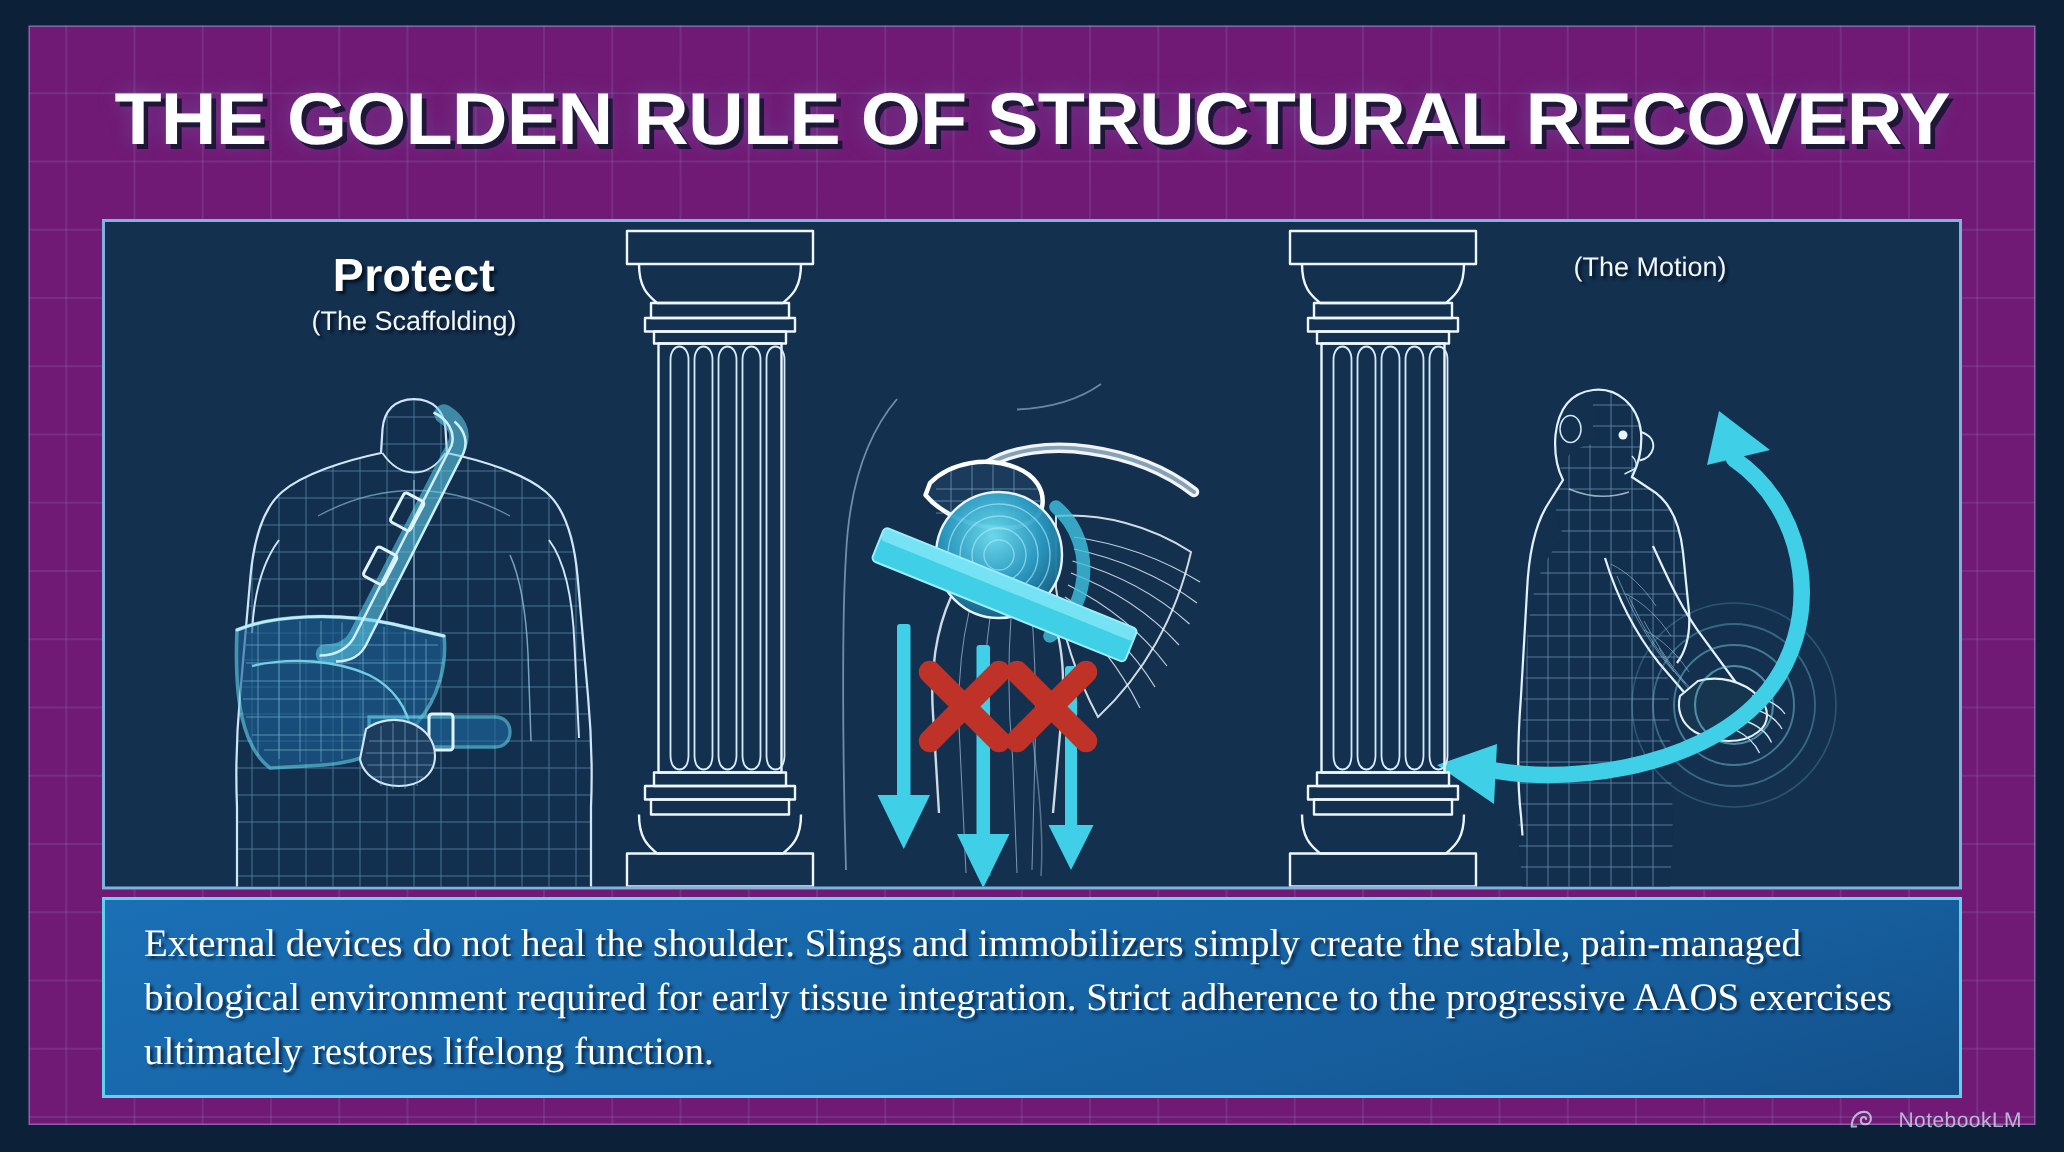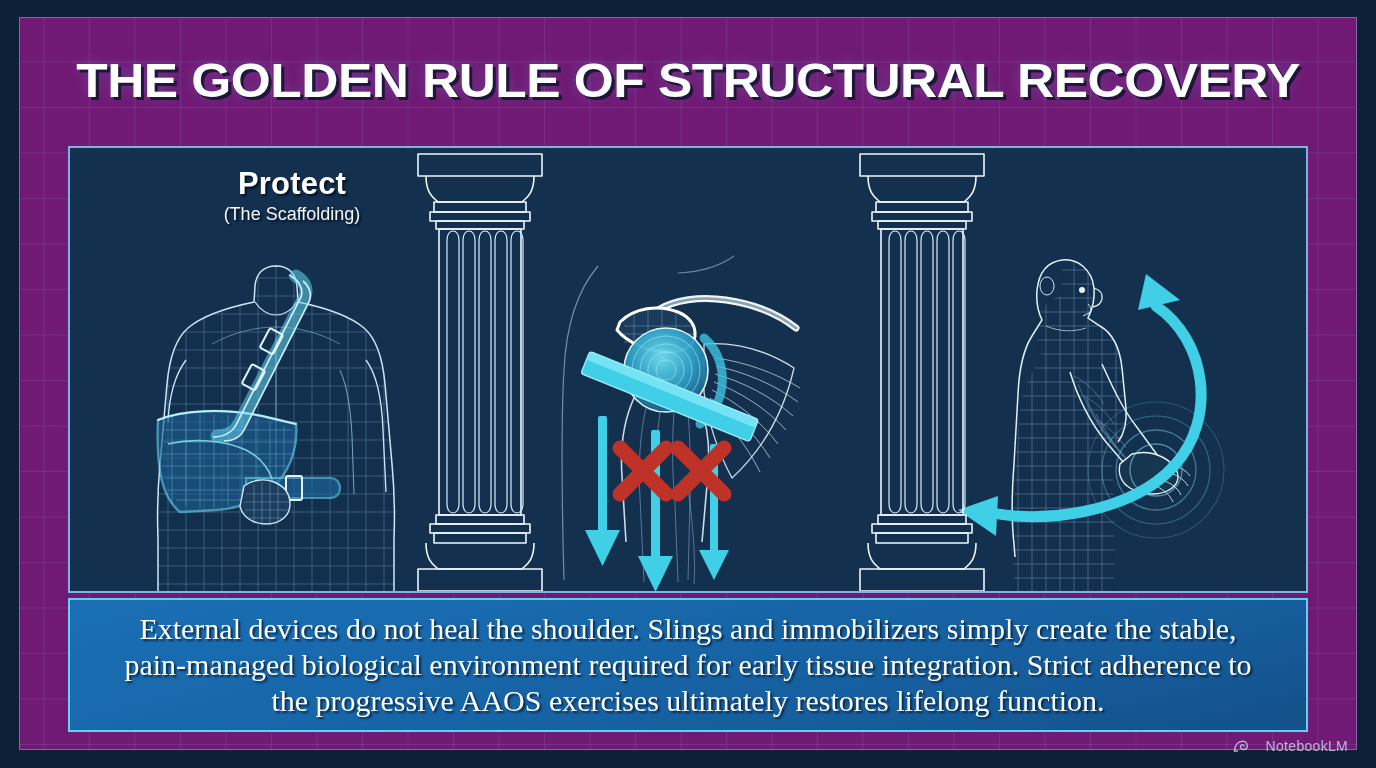--- a/index.html
+++ b/index.html
@@ -56,21 +56,21 @@
     width:1240px; height:447px;
     border:2px solid #7fb3de;
     background:#13304f;
     overflow:hidden;
   }
 
   .cols { position:absolute; inset:0; display:flex; }
   .col { position:relative; flex:1 1 0; }
 
   .heading {
-    position:absolute; top:18px; left:16px; width:100%;
+    position:absolute; top:18px; left:0; width:100%;
     text-align:center; color:#fff;
   }
   .heading .h-main {
     display:block; font-size:31px; font-weight:bold;
     letter-spacing:.2px;
     text-shadow:2px 2px 2px rgba(4,14,28,.85);
   }
   .heading .h-sub {
     display:block; font-size:18px; font-weight:normal;
     margin-top:2px; color:#f2f7fb;
@@ -93,24 +93,23 @@
   .caption {
     position:absolute; left:68px; top:598px;
     width:1240px; height:134px;
     border:2.5px solid #5fd2ee;
     background:linear-gradient(165deg,#1b6fb4 0%,#1767aa 38%,#165d9c 72%,#134f88 100%);
     display:flex; align-items:center; justify-content:center;
   }
   .caption p {
     color:#ffffff;
     font-family:"Liberation Serif", serif;
-    font-size:30px;
+    font-size:26px;
     line-height:36px;
-    text-align:center;
-    padding:0 36px;
+    padding:0 26px;
     text-shadow:2px 2px 2px rgba(5,20,40,.75);
   }
 
   
   .watermark {
     position:absolute; right:28px; bottom:14px;
     display:flex; align-items:center; gap:18px;
     color:#c9d8e6; font-size:14px; letter-spacing:.3px;
     opacity:.82;
   }
@@ -289,20 +288,21 @@
             </g>
             <g stroke="#bf3227" stroke-width="15" stroke-linecap="round">
               <path d="M140 200 L186 246 M186 200 L140 246"></path>
             </g>
           </svg>
         </div>
       </div>
 
       <div class="col">
         <div class="heading">
+          <span class="h-sub">(The Motion)</span>
         </div>
         <div class="art">
           <svg viewBox="0 0 300 345" preserveAspectRatio="xMidYMid meet">
             <defs>
               <clipPath id="figClip">
                 <path d="M112 12 c16 -2 30 10 32 28 c1 12 -2 22 -6 30 l12 8 c14 8 20 24 22 42 l4 40 c1 14 -2 26 -8 34 l-6 8 2 60 c1 24 2 48 0 70 l-1 13 -98 0 -1 -13 c-3 -26 -2 -54 0 -80 l4 -70 c1 -22 5 -44 14 -58 l10 -16 c-4 -8 -6 -18 -5 -30 c2 -18 10 -28 25 -30 z"></path>
               </clipPath>
             </defs>
 
             <g clip-path="url(#figClip)">

